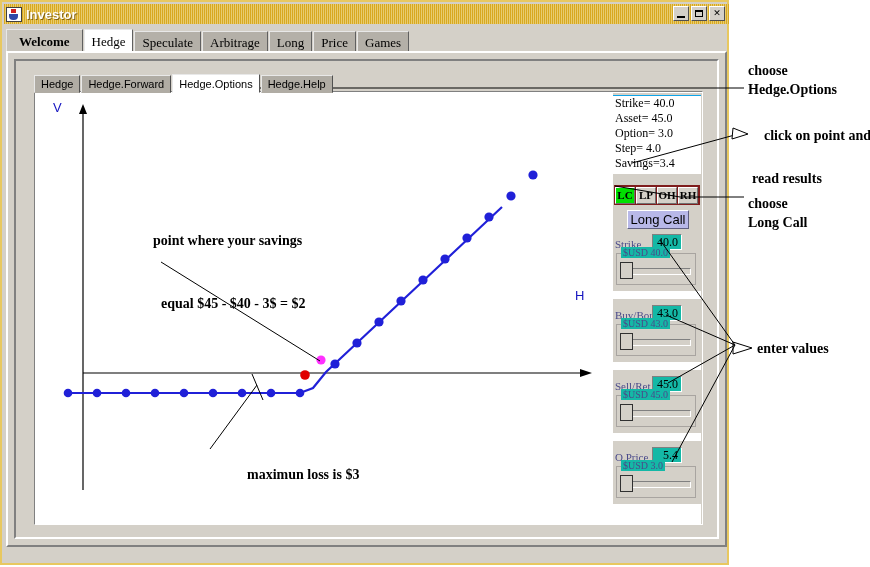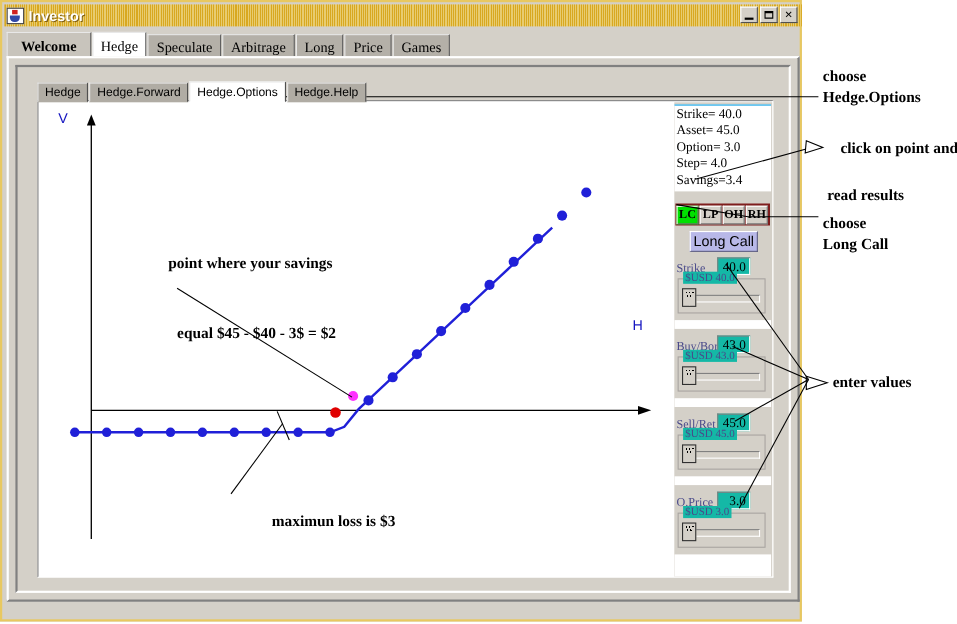--- a/index.html
+++ b/index.html
@@ -470,21 +470,21 @@
               <span class="slider-knob">
                   <span class="dots"></span>
                 </span>
             </div>
           </div>
           <div class="sep-white" style="top:340px;"></div>
 
           <div class="field-group" style="top:353px;">
             <div class="field-row">
               <span class="field-label">O.Price</span>
-              <span class="field-input">3.0</span>
+              <span class="field-input">5.4</span>
             </div>
             <div class="slider-box">
               <span class="slider-cap">$USD 3.0</span>
               <span class="slider-track"></span>
               <span class="slider-knob">
                   <span class="dots"></span>
                 </span>
             </div>
           </div>
           <div class="sep-white" style="top:411px;height:21px;"></div>

